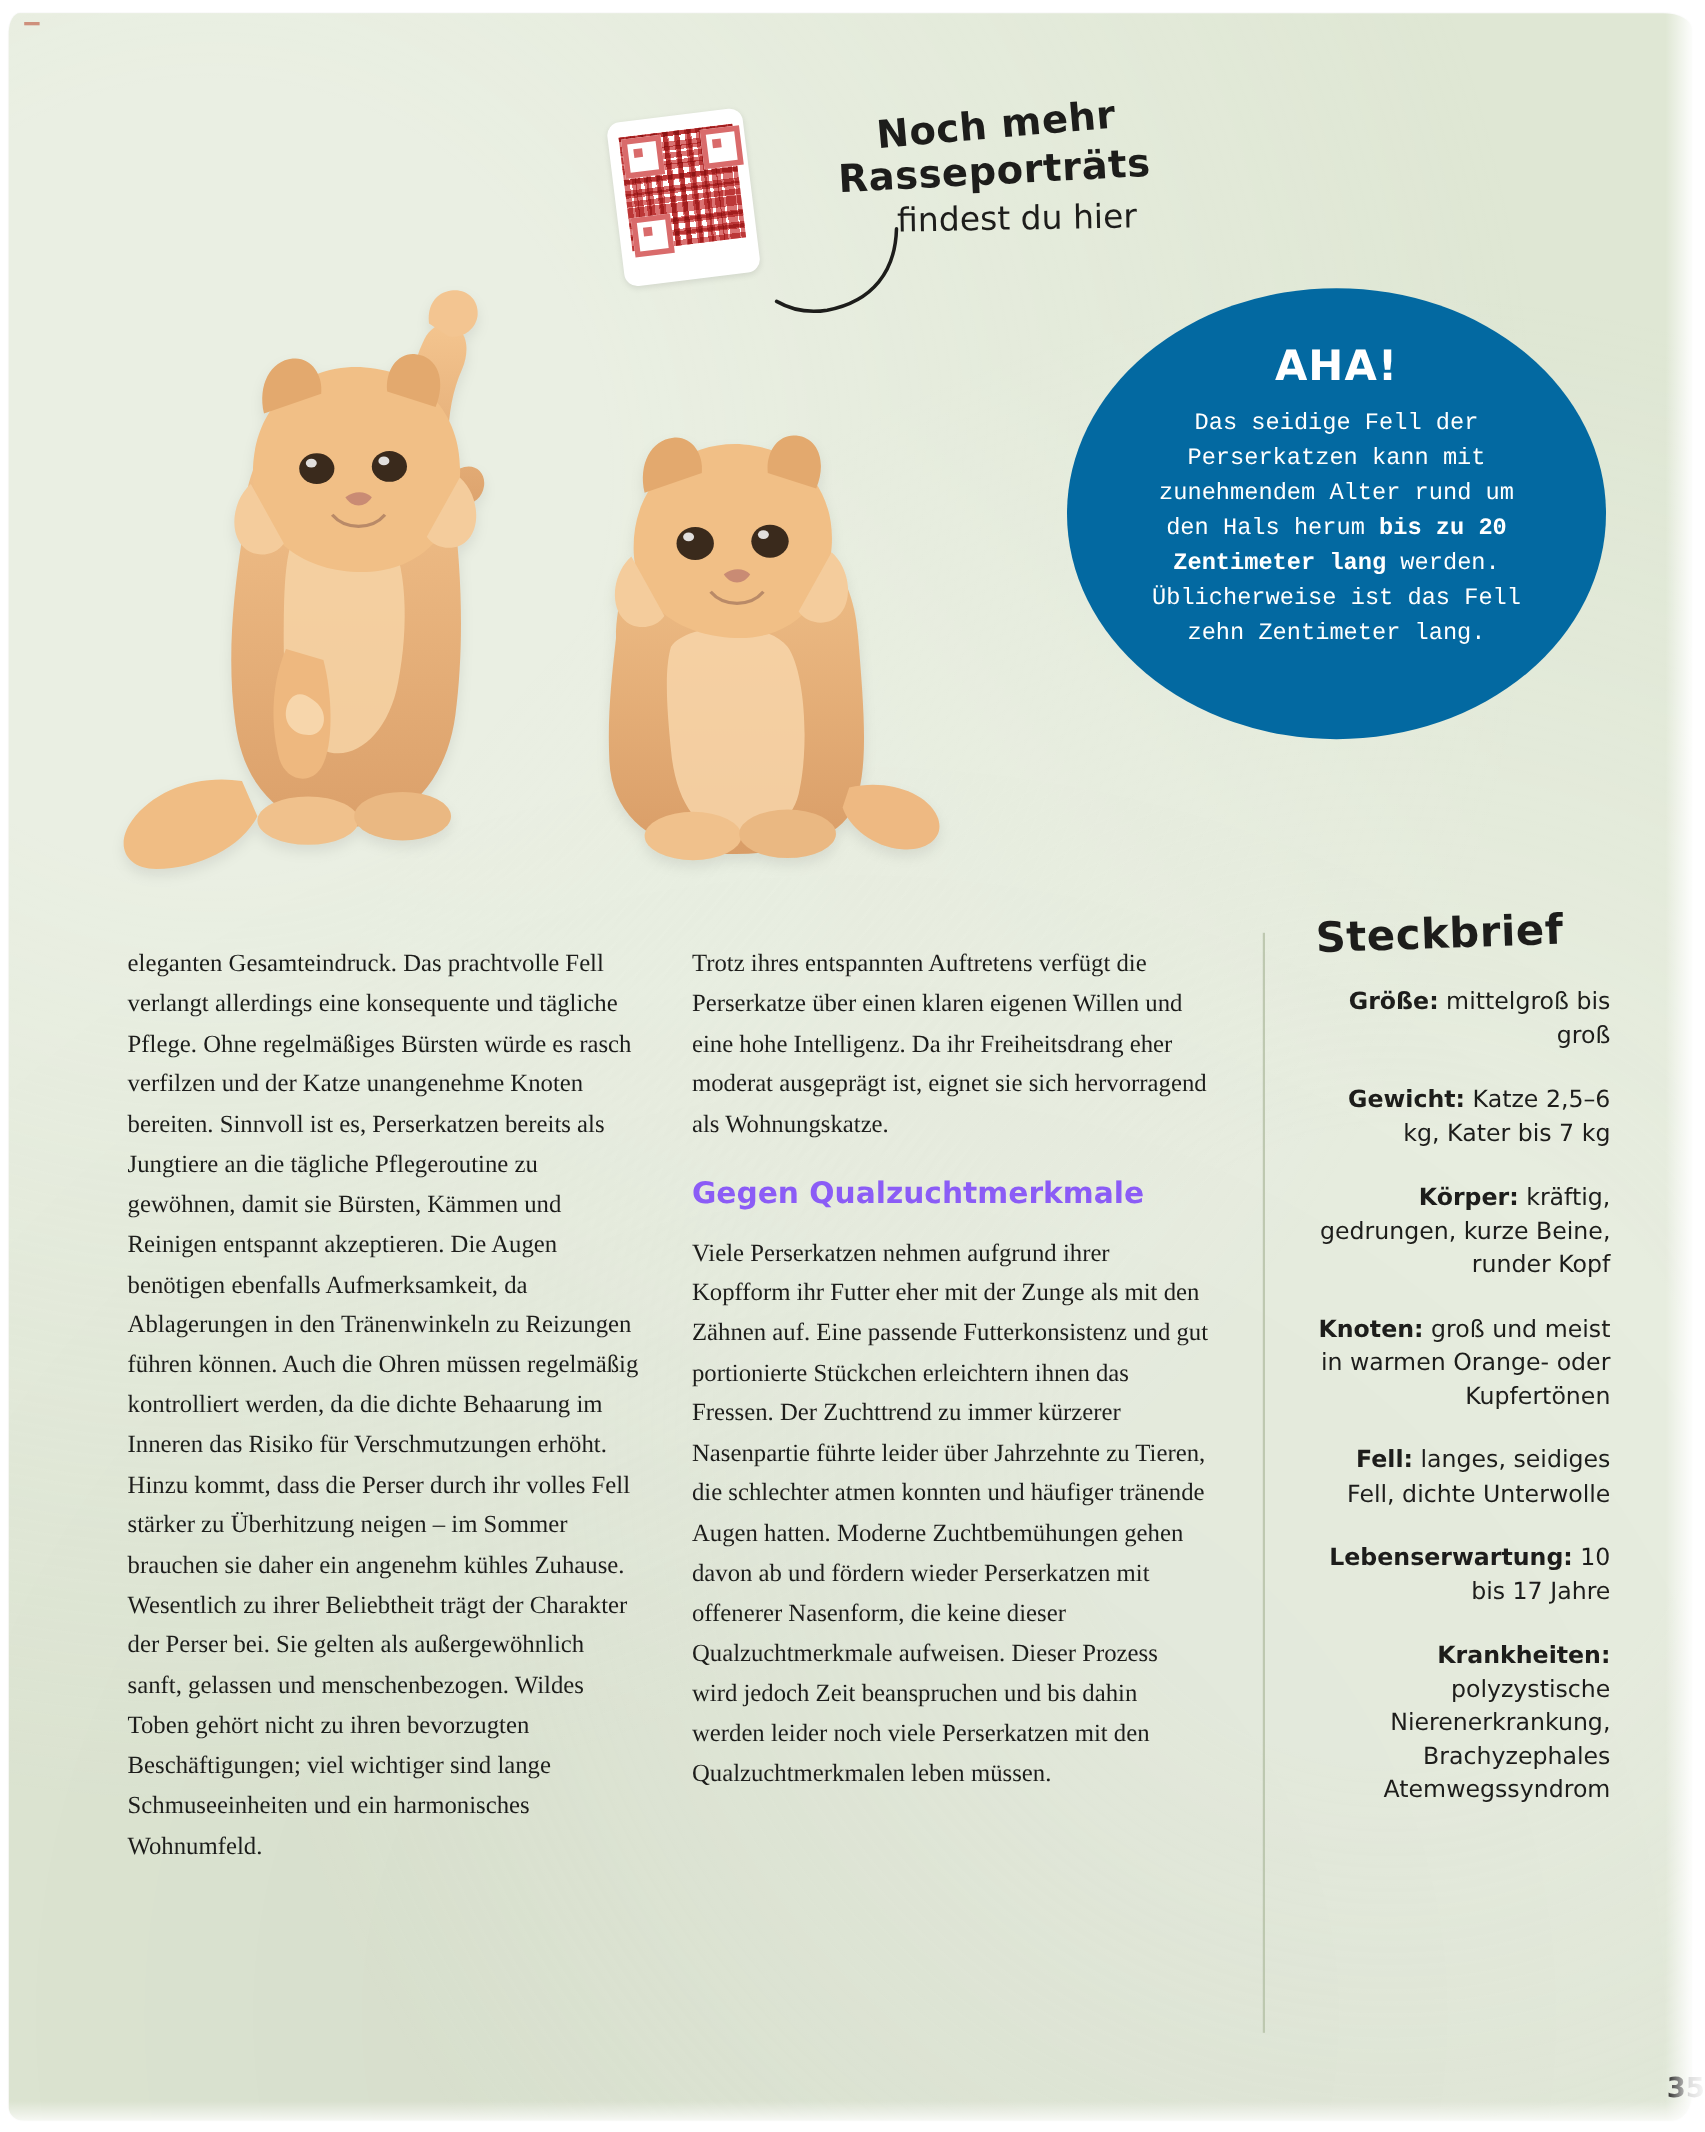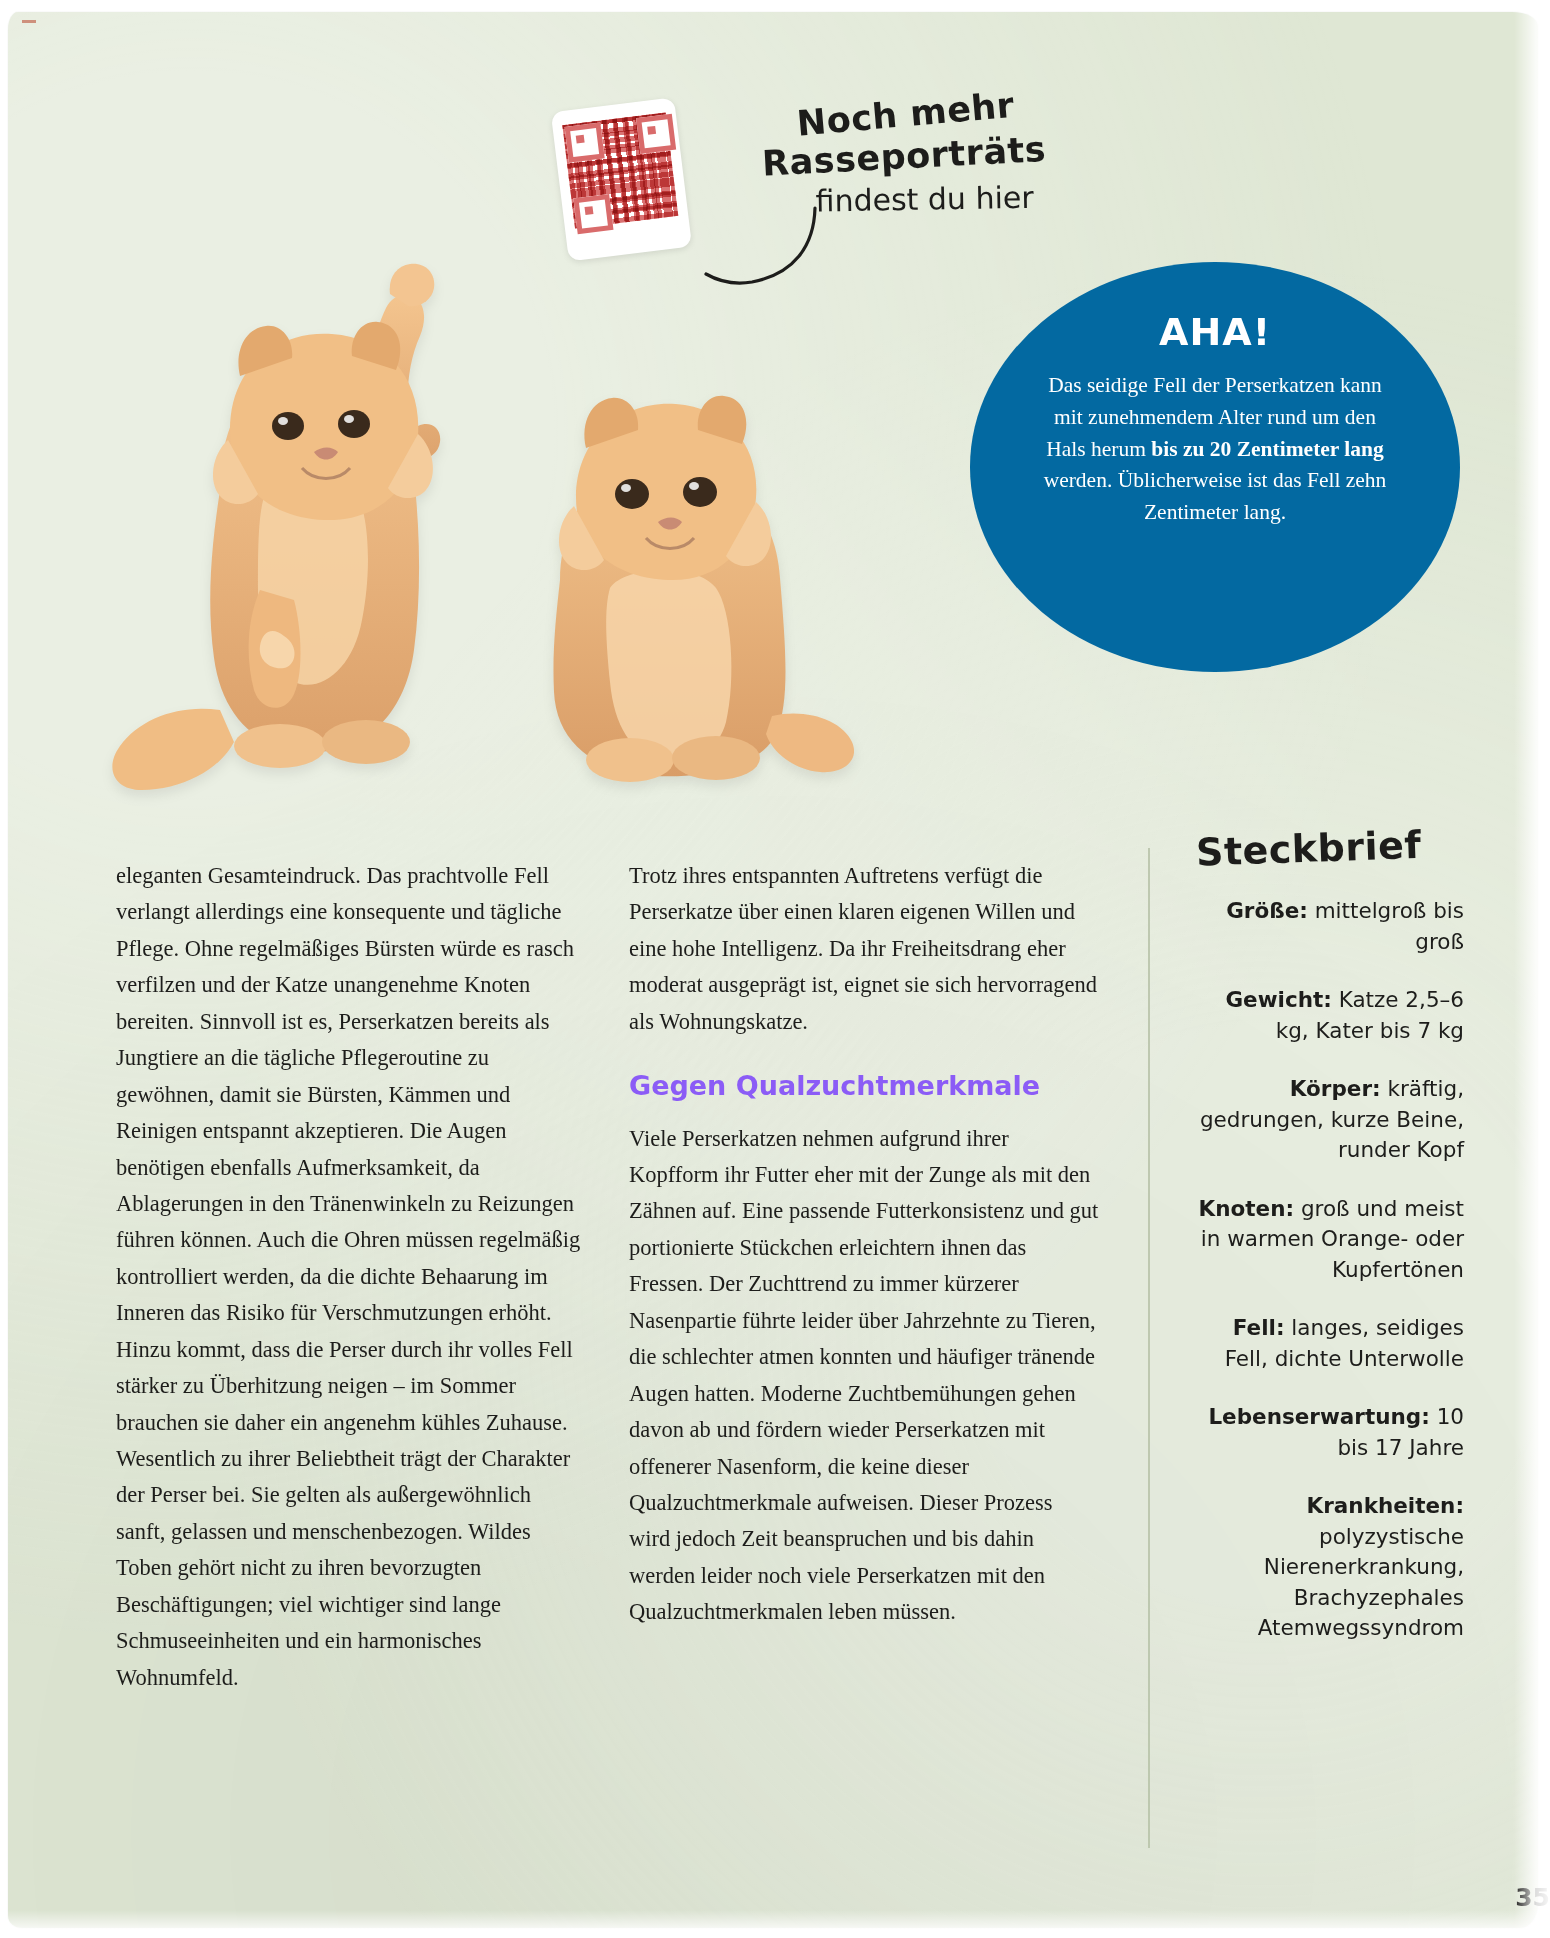--- a/index.html
+++ b/index.html
@@ -186,21 +186,21 @@
   }
   #aha h2 {
     margin: 14px 0 16px 0;
     font-family: "DejaVu Sans", sans-serif;
     font-weight: bold;
     font-size: 38px;
     letter-spacing: 1px;
   }
   #aha p {
     margin: 16px;
-    font-family: Liberation Serif, serif;
+    font-family: Liberation Mono, monospace;
     font-size: 21.5px;
     line-height: 1.48;
     font-weight: 500;
   }
   #aha p b { font-weight: bold; }
 
   
   #cats {
     position: absolute;
     left: 60px;

